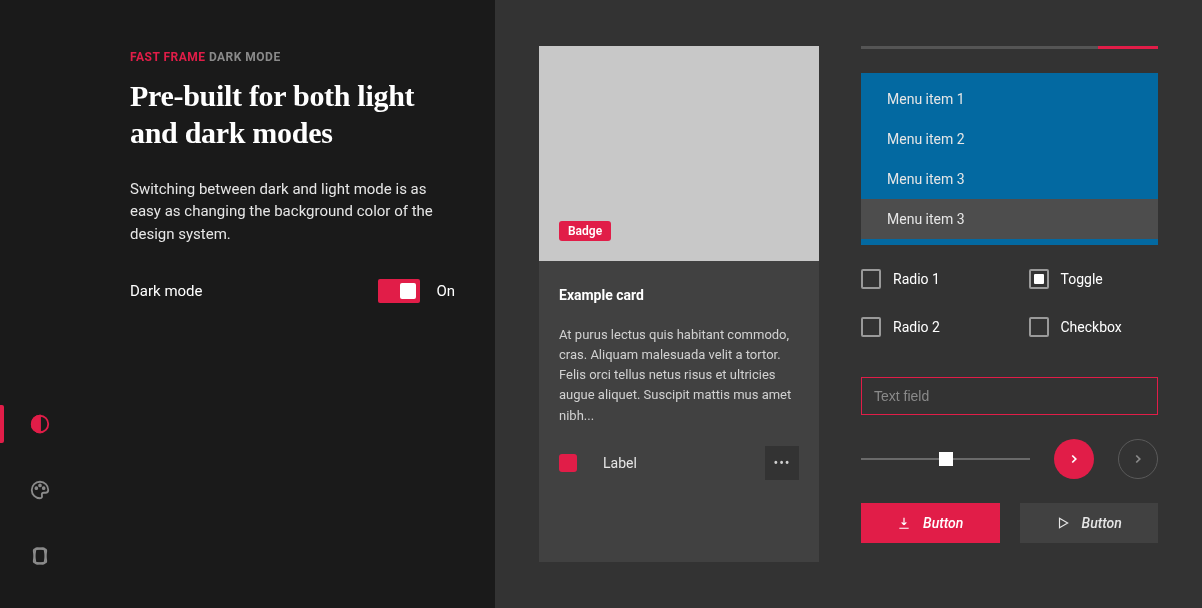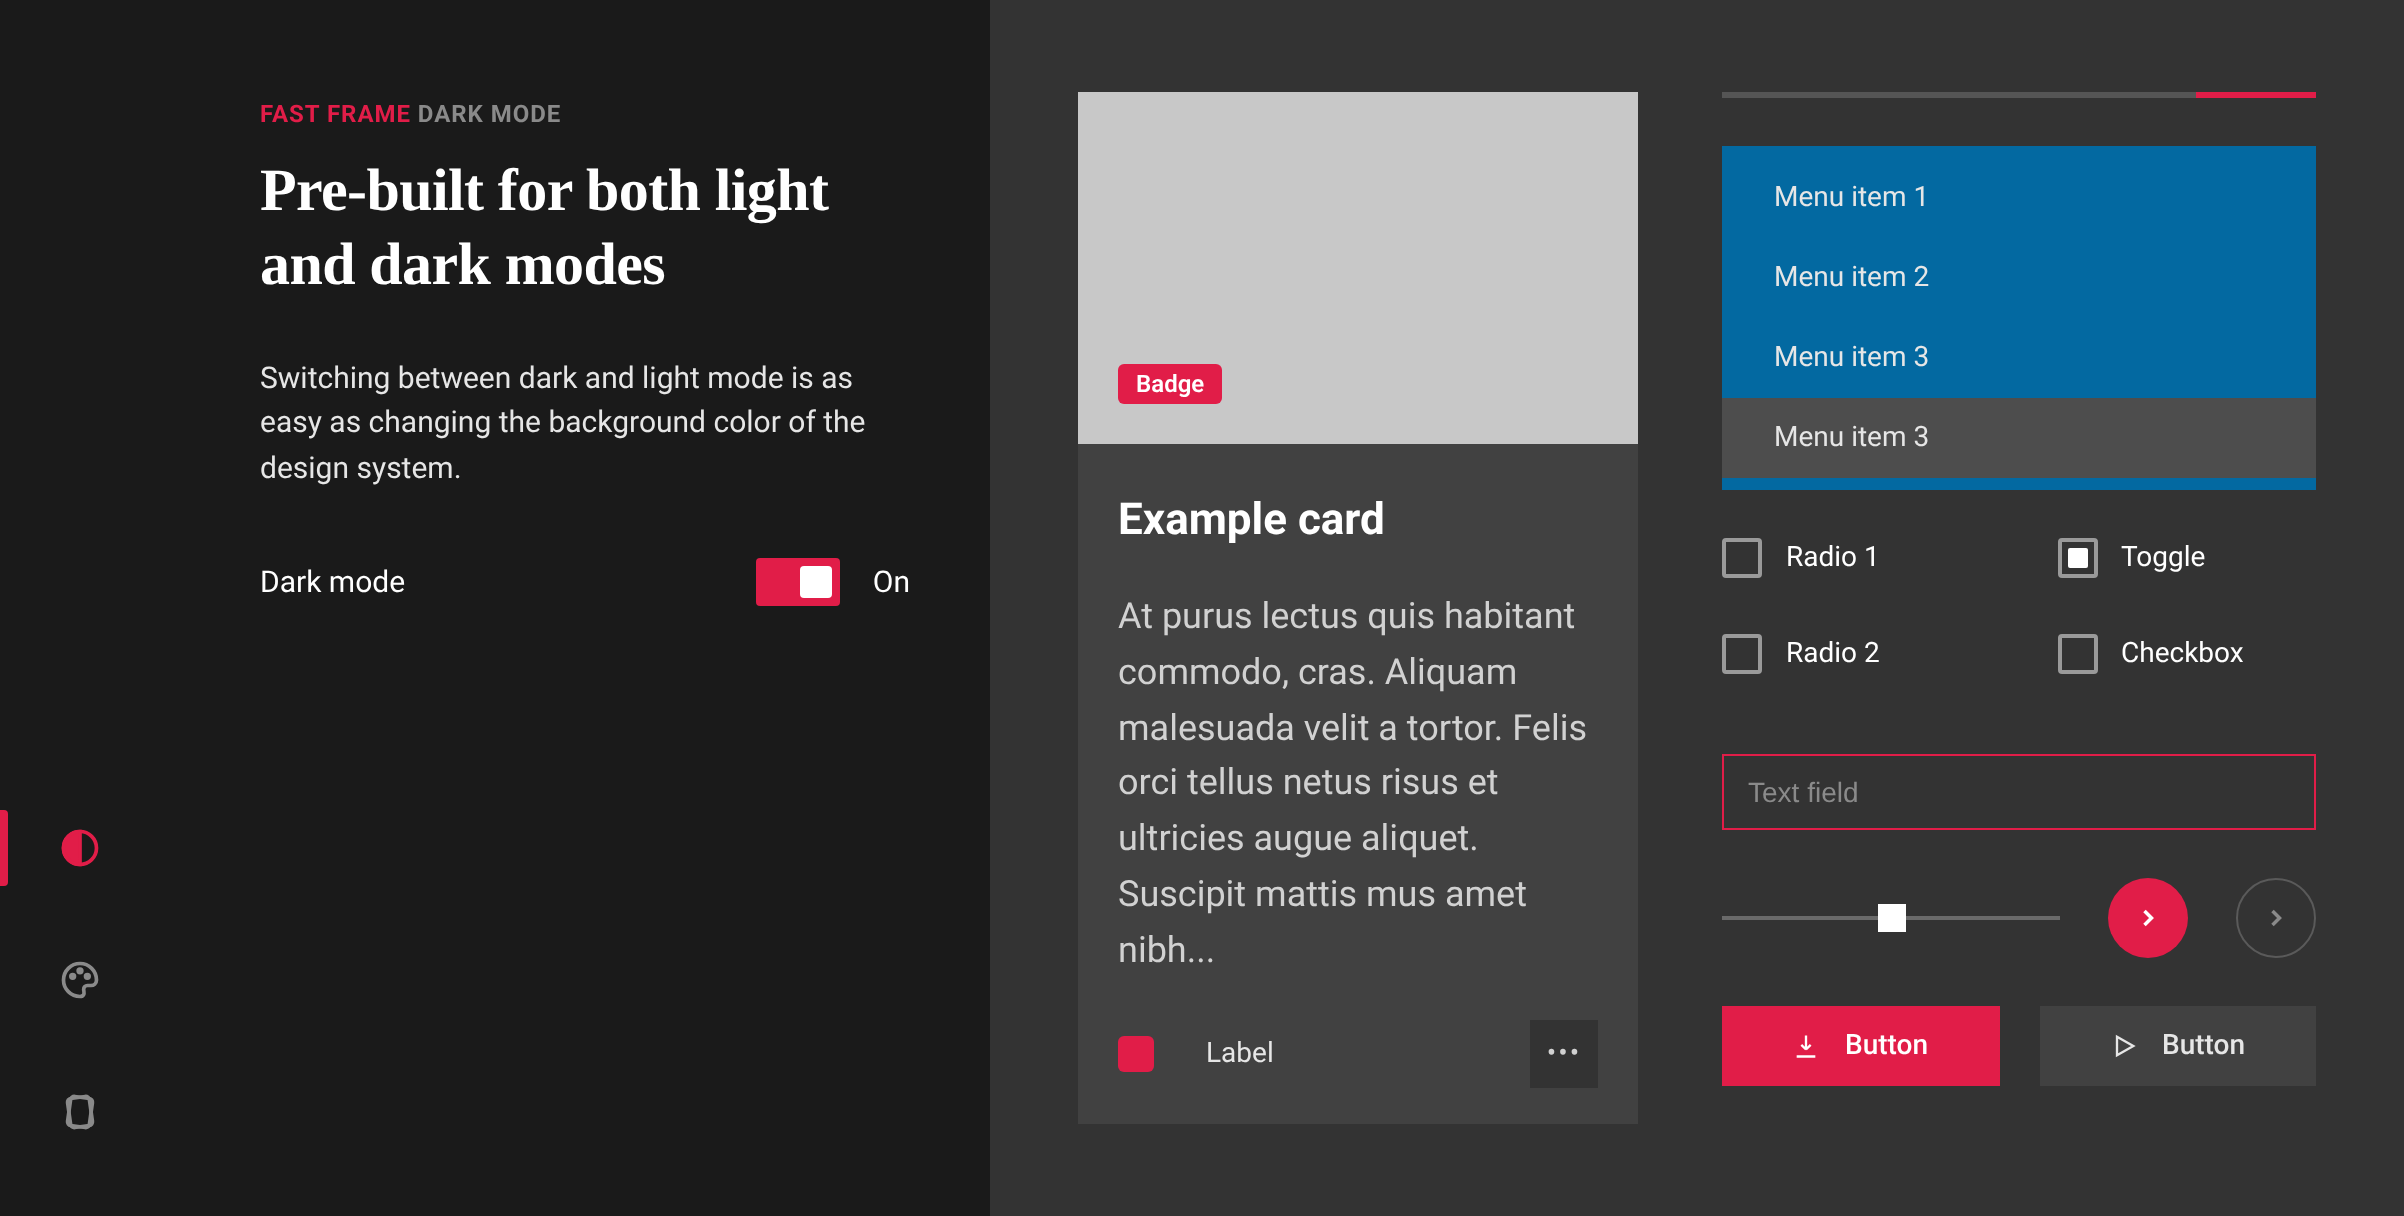--- a/index.html
+++ b/index.html
@@ -125,26 +125,26 @@
     color: #fff;
     font-size: 12px;
     font-weight: 600;
     padding: 3px 9px;
     border-radius: 3px;
   }
   .card-body {
     padding: 26px 20px 18px 20px;
   }
   .card-title {
-    font-size: 22px;
+    font-size: 14px;
     font-weight: 700;
     margin-bottom: 22px;
   }
   .card-desc {
-    font-size: 18px;
+    font-size: 13px;
     line-height: 1.55;
     color: #d1d1d1;
     margin-bottom: 20px;
   }
   .card-footer {
     display: flex;
     align-items: center;
     gap: 10px;
   }
   .chip {
@@ -269,20 +269,21 @@
     display: flex;
     align-items: center;
     justify-content: center;
     cursor: pointer;
   }
   .circle-btn.primary { background: #e11d48; color: #fff; }
   .circle-btn.ghost { border: 1px solid #5a5a5a; color: #8a8a8a; }
   .button-row {
     display: flex;
     gap: 20px;
+    font-style: italic;
   }
   .btn {
     flex: 1;
     padding: 12px 0;
     display: flex;
     align-items: center;
     justify-content: center;
     gap: 12px;
     font-size: 14px;
     font-weight: 500;

